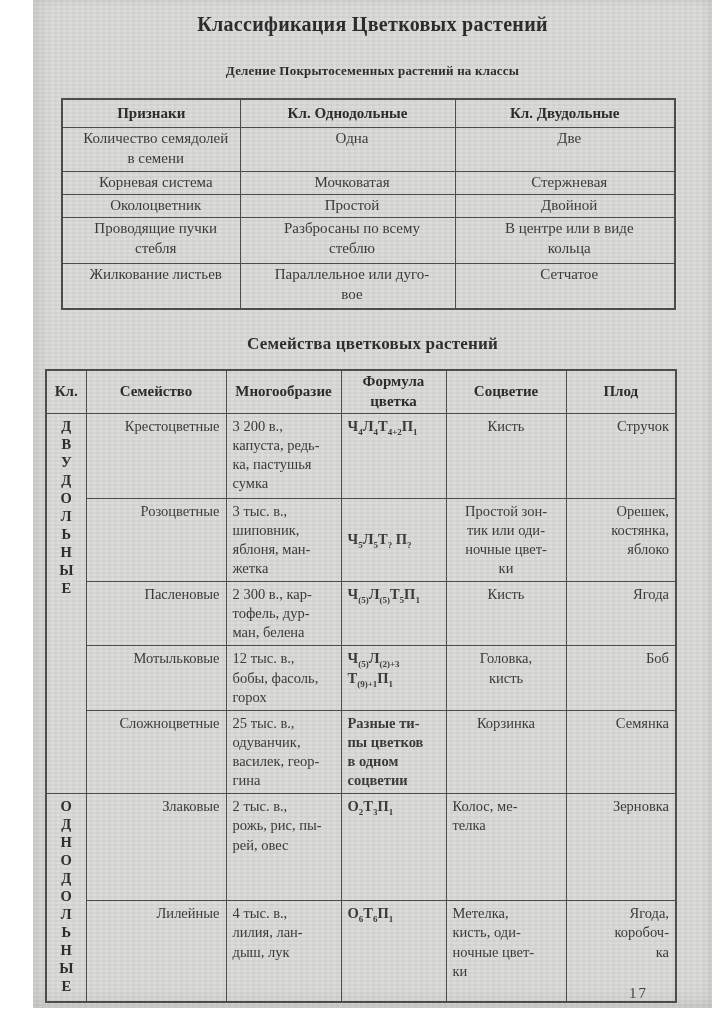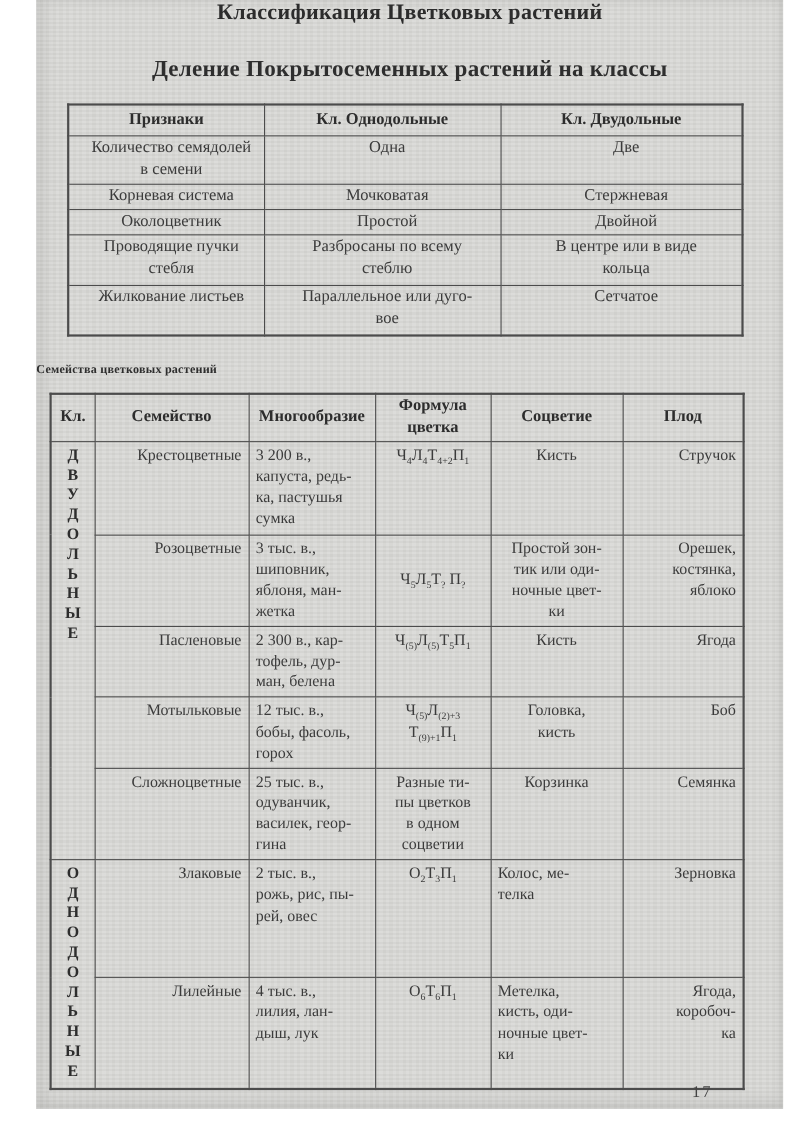--- a/index.html
+++ b/index.html
@@ -12,48 +12,48 @@
   .scan{
     position:absolute;left:33px;top:0;width:679px;height:1008px;
     background-color:#d9d9d6;
     background-image:
       repeating-linear-gradient(0deg, rgba(255,255,255,0.05) 0 2px, rgba(0,0,0,0.022) 2px 4px),
       repeating-linear-gradient(90deg, rgba(255,255,255,0.04) 0 3px, rgba(0,0,0,0.018) 3px 6px);
     box-shadow:inset 0 -10px 14px rgba(0,0,0,0.05), inset 10px 0 12px rgba(0,0,0,0.04), inset -4px 0 8px rgba(0,0,0,0.03);
     color:#3b3b3b;
   }
   .title{
-    margin:0;text-align:center;
+    margin:0;padding-top:13px;text-align:center;
     font-size:20px;font-weight:bold;color:#2c2c2c;letter-spacing:0.3px;
   }
   .subtitle{
     margin:0;padding-top:27px;text-align:center;
-    font-size:21px;font-weight:bold;color:#2e2e2e;letter-spacing:0.2px;
+    font-size:13px;font-weight:bold;color:#2e2e2e;letter-spacing:0.2px;
   }
   .subtitle2{
-    margin:0;padding-top:24px;
-    font-size:11px;font-weight:bold;color:#2e2e2e;letter-spacing:0.2px;
+    margin:0;padding-top:24px;text-align:center;
+    font-size:17px;font-weight:bold;color:#2e2e2e;letter-spacing:0.2px;
   }
   table{border-collapse:collapse;table-layout:fixed;}
   td,th{
     border:1px solid #4c4c4c;
     font-size:15px;line-height:1.32;color:#3b3b3b;
     padding:1px 5px;white-space:pre-line;overflow:hidden;
     vertical-align:top;
   }
   th{font-weight:bold;color:#2d2d2d;vertical-align:middle;}
   .t1{margin:19px 0 0 28px;width:613px;border:2px solid #4c4c4c;}
   .t1 td{text-align:center;padding-left:14px;}
   .t1 th{text-align:center;height:25px;}
   .t2{margin:15px 0 0 12px;width:630px;border:2px solid #4c4c4c;}
   .t2 th{height:40px;text-align:center;font-size:15px;}
   .t2 td{font-size:14.5px;padding:3px 6px;}
   .col-family{text-align:right;}
   .col-div{text-align:left;}
-  .col-formula{text-align:center;}
+  .col-formula{font-weight:bold;}
   .col-infl{text-align:center;margin-top:44px;}
   .col-fruit{text-align:right;}
   .cls-cell{
     text-align:center;font-weight:bold;color:#2d2d2d;
     font-size:14.5px;line-height:18px;white-space:pre-line;
     padding-top:44px;
   }
   .cls-cell.mono{padding-top:3px;}
   sub{font-size:0.62em;line-height:0;}
   .page-number{

